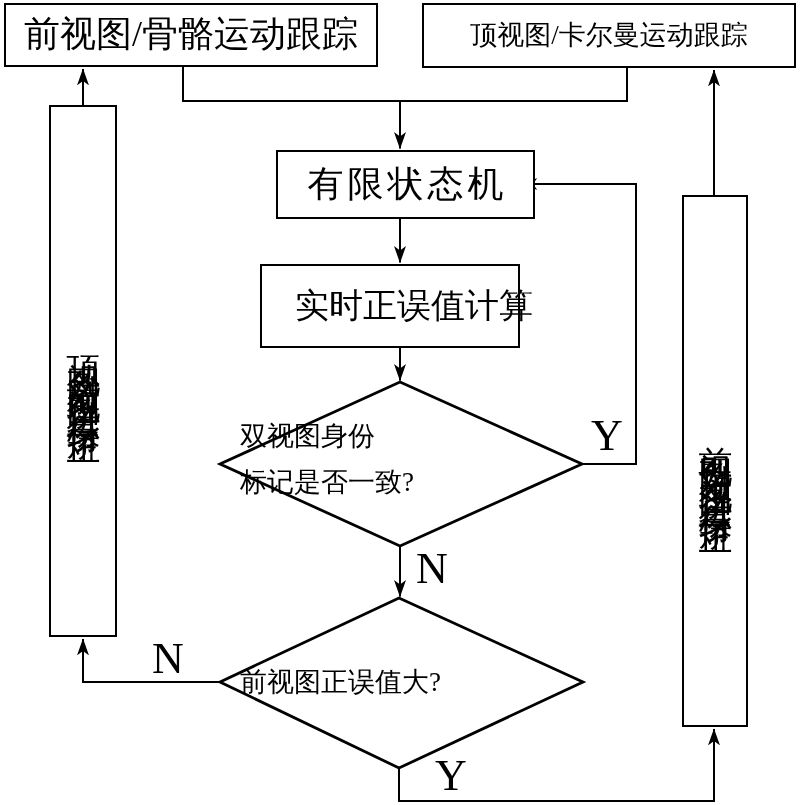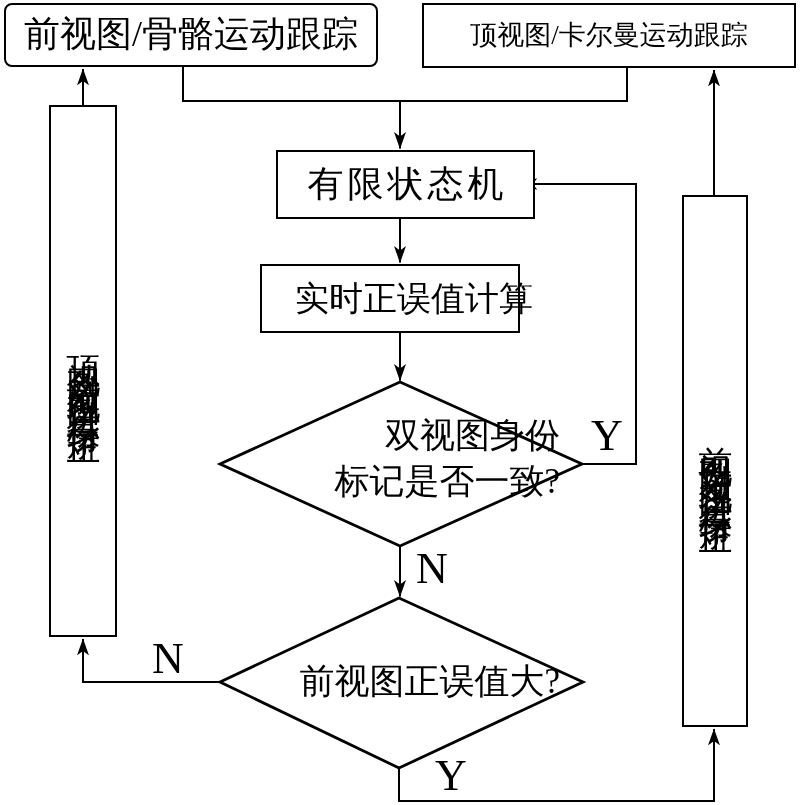--- a/index.html
+++ b/index.html
@@ -58,22 +58,22 @@
     writing-mode: vertical-lr;
     text-orientation: upright;
     font-size: 34px;
     line-height: 1;
     letter-spacing: 6.5px;
     white-space: nowrap;
   }
   .diamond-label {
     position: absolute;
     z-index: 3;
-    text-align: right;
-    font-size: 35px;
+    text-align: left;
+    font-size: 27px;
     line-height: 46px;
     white-space: nowrap;
   }
   .yn-label {
     position: absolute;
     z-index: 3;
     width: 60px;
     height: 48px;
     line-height: 48px;
     text-align: center;
@@ -108,33 +108,33 @@
     <path class="edge" d="M83,105 L83,69" marker-end="url(#arrow)"></path>
 
     <path class="edge" d="M399,768 L399,801 L714,801 L714,729" marker-end="url(#arrow)"></path>
 
     <path class="edge" d="M714,195 L714,70" marker-end="url(#arrow)"></path>
 
     <polygon class="diamond" points="400,382 582,464 400,546 220,464"></polygon>
     <polygon class="diamond" points="399,598 583,682 399,768 220,682"></polygon>
   </svg>
 
-  <div class="rect-node" style="left:4px; top:3px; width:374px; height:64px;border-radius:8px;">
+  <div class="rect-node" style="left:4px; top:3px; width:374px; height:64px;">
     <span class="h-label">前视图/骨骼运动跟踪</span>
   </div>
 
   <div class="rect-node" style="left:422px; top:3px; width:374px; height:65px;">
     <span class="h-label" style="font-size:27px;">顶视图/卡尔曼运动跟踪</span>
   </div>
 
   <div class="rect-node" style="left:260px; top:150px; width:259px; height:69px;margin-left:16px;">
     <span class="h-label fsm-label">有限状态机</span>
   </div>
 
-  <div class="rect-node" style="left:260px; top:264px; width:260px; height:69px;padding-left:48px;">
+  <div class="rect-node" style="left:260px; top:264px; width:260px; height:84px;padding-left:48px;">
     <span class="h-label" style="font-size:34px;">实时正误值计算</span>
   </div>
 
   <div class="rect-node" style="left:49px; top:105px; width:68px; height:532px;">
     <span class="v-label">顶视图对前视图进行身份矫正</span>
   </div>
 
   <div class="rect-node" style="left:682px; top:195px; width:66px; height:532px;">
     <span class="v-label">前视图对顶视图进行身份矫正</span>
   </div>

